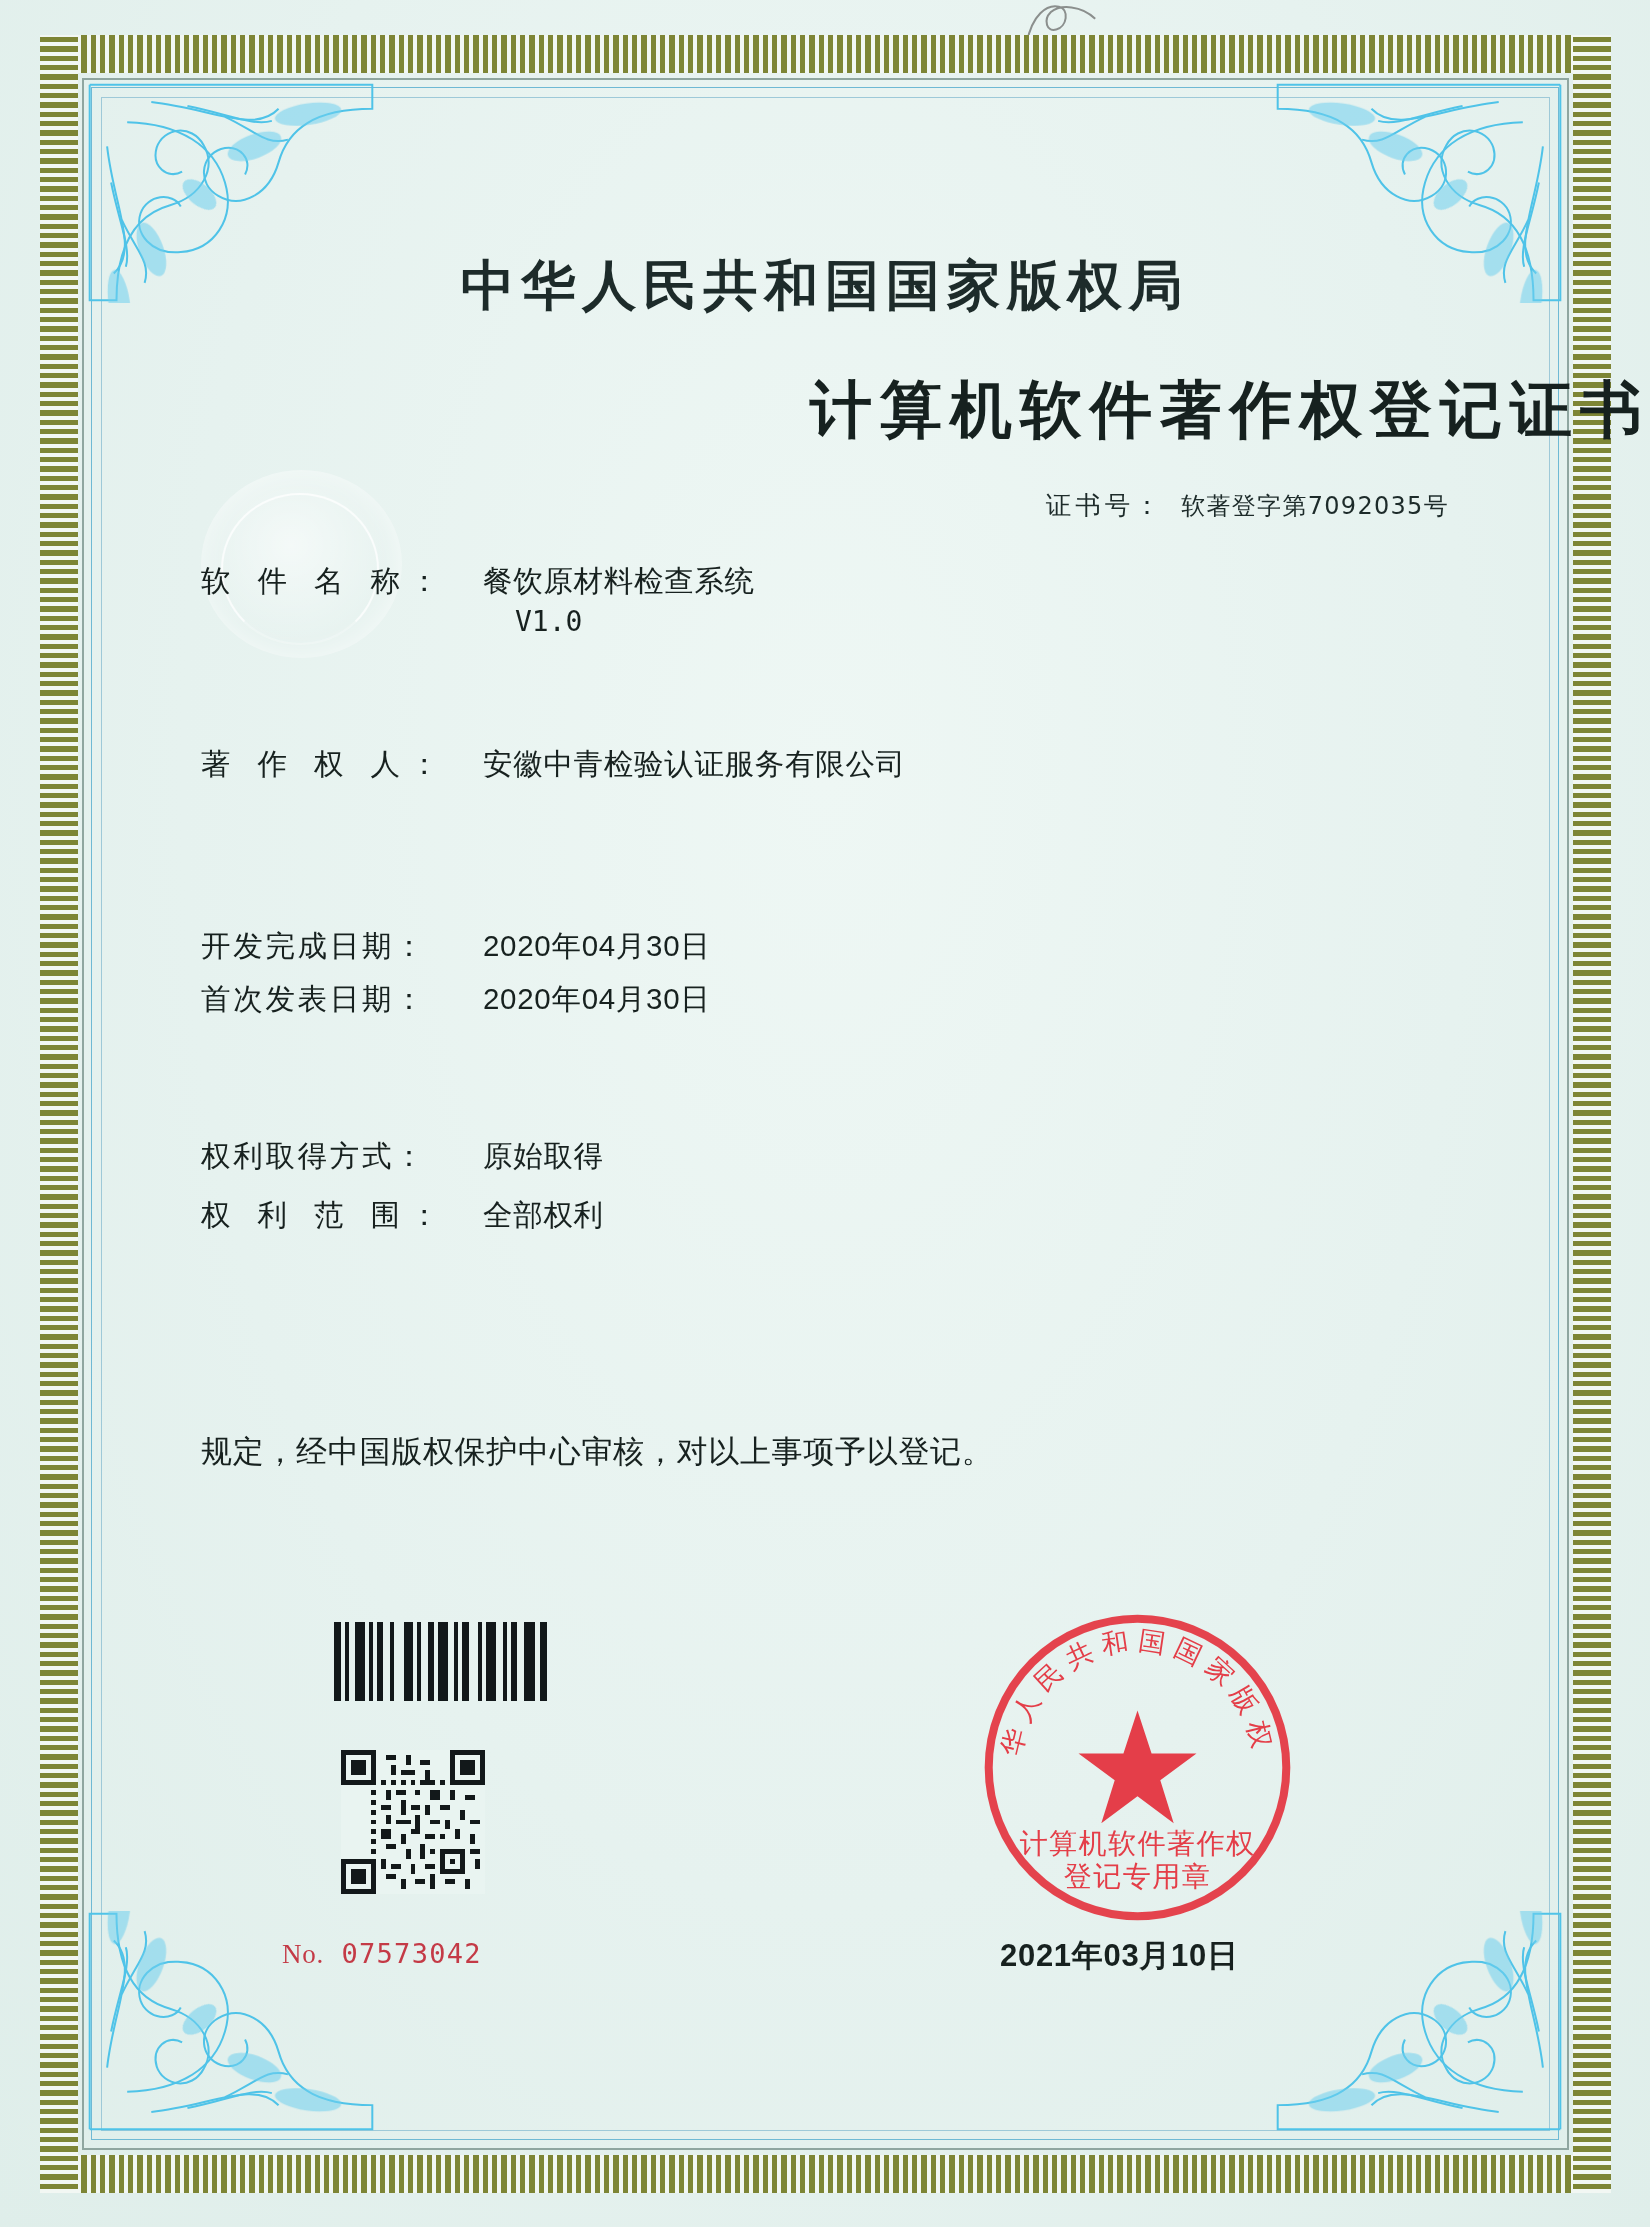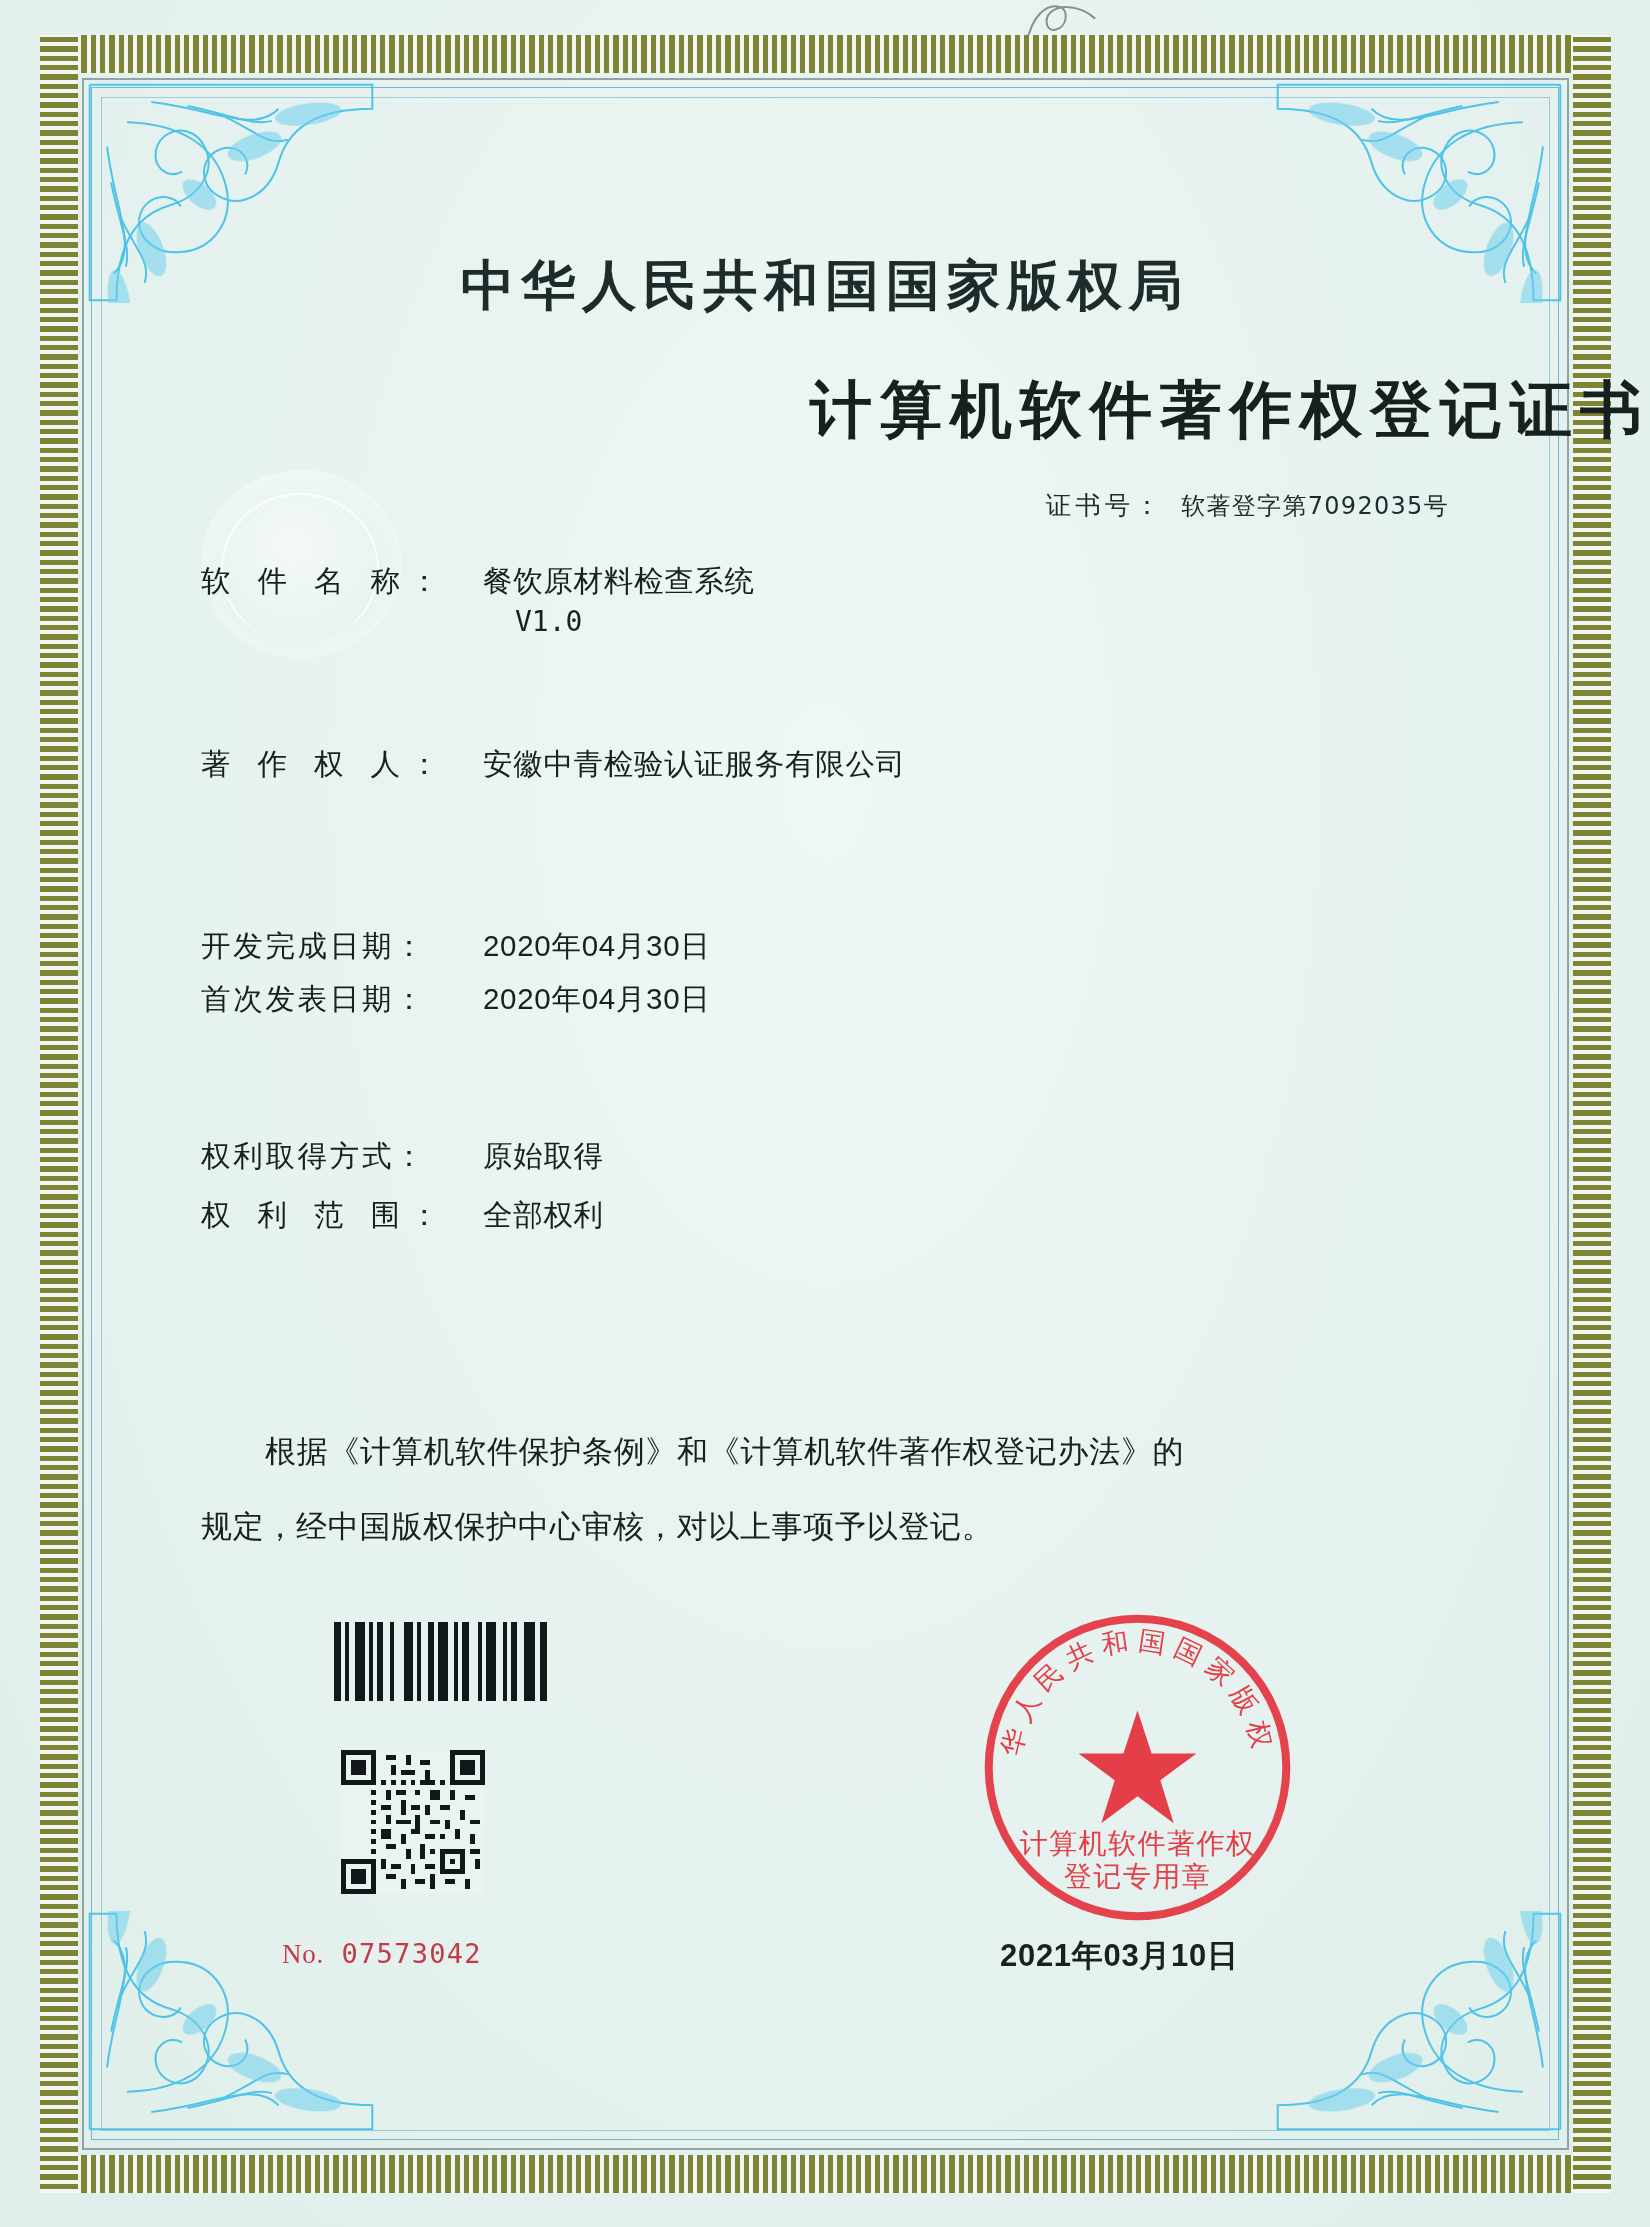--- a/index.html
+++ b/index.html
@@ -445,21 +445,20 @@
   <div class="field" style="left:201px; top:1137px;">
     <span class="label tight">权利取得方式：</span><span class="value">原始取得</span>
   </div>
 
   <div class="field" style="left:201px; top:1196px;text-decoration:underline;">
     <span class="label">权 利 范 围：</span><span class="value">全部权利</span>
   </div>
 
 
   <div class="statement">
-    <div><span class="indent"></span><span>根据《计算机软件保护条例》和《计算机软件著作权登记办法》的</span></div>
     <div>规定，经中国版权保护中心审核，对以上事项予以登记。</div>
   </div>
 
   <div class="barcode">
     <i style="width:6.7px"></i>
       <i class="sp" style="width:4px"></i>
     <i style="width:4px"></i>
       <i class="sp" style="width:6.7px"></i>
     <i style="width:9.4px"></i>
       <i class="sp" style="width:4px"></i>

